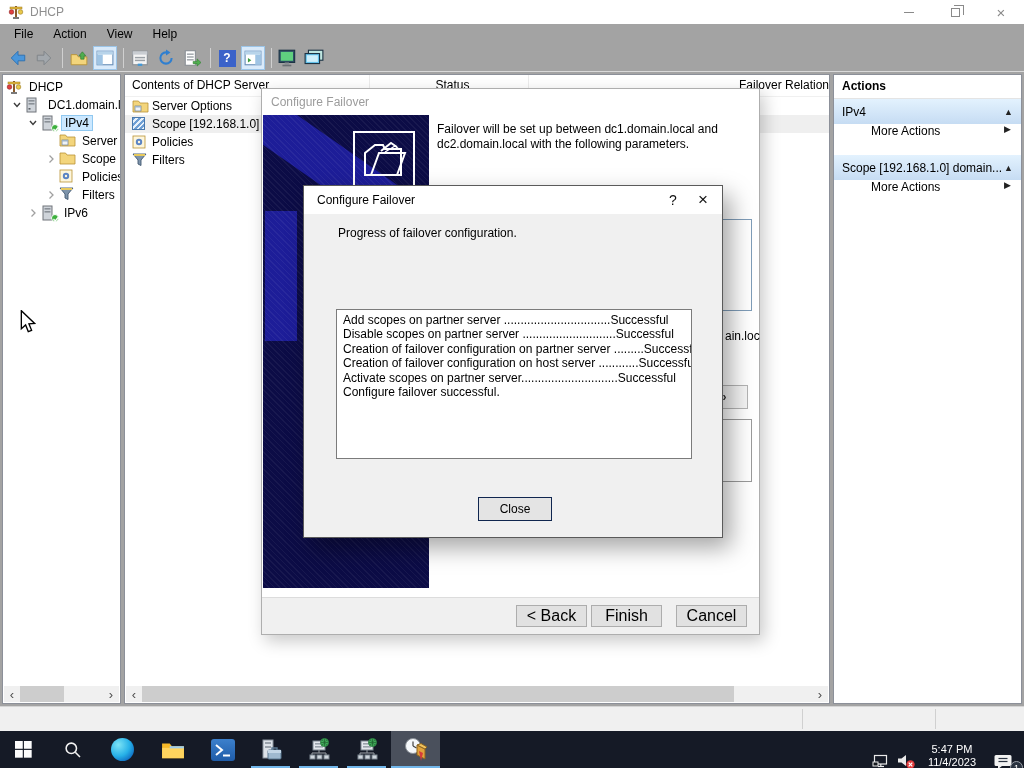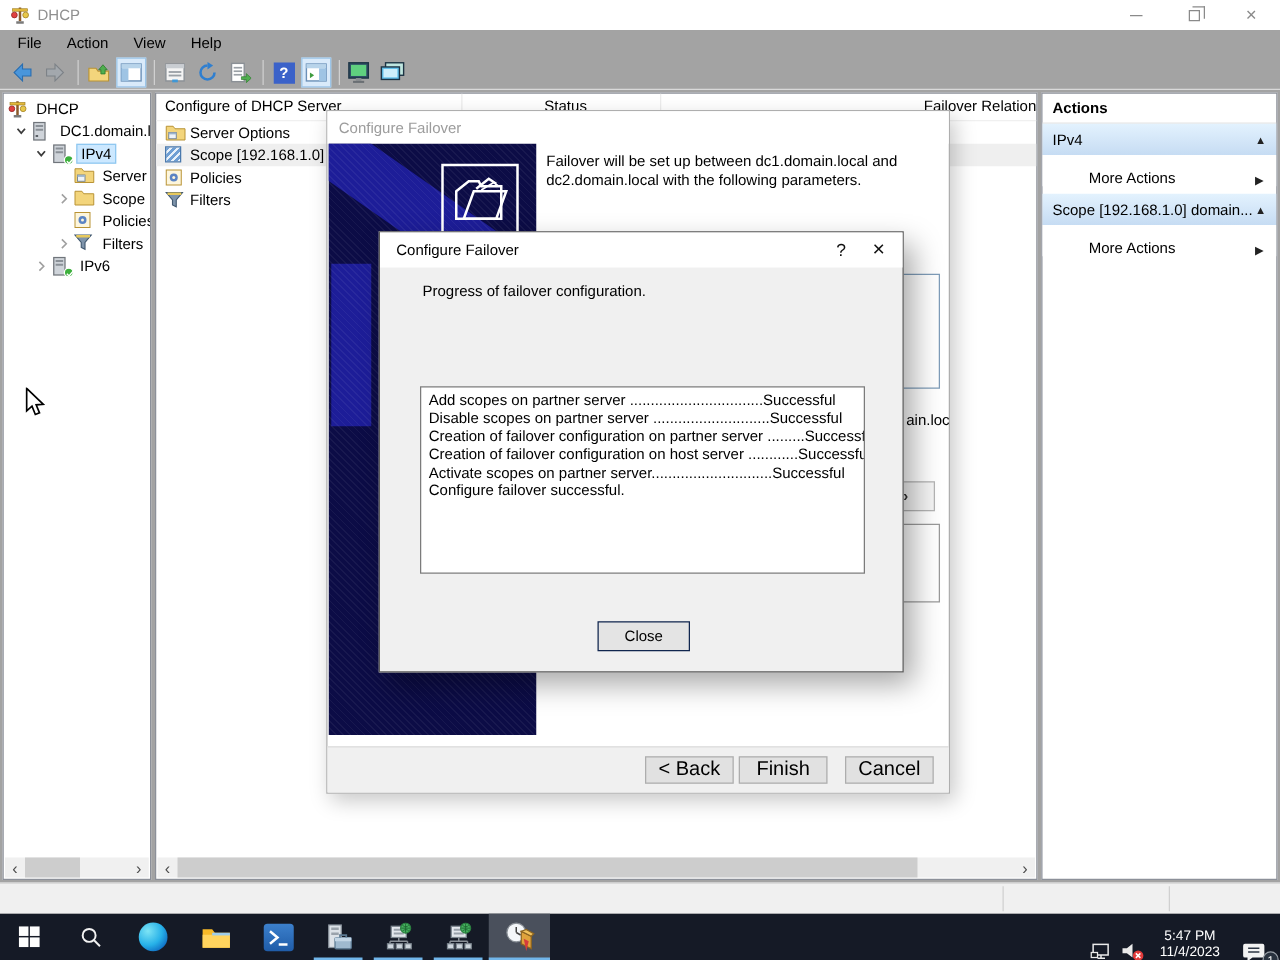--- a/index.html
+++ b/index.html
@@ -41,21 +41,21 @@
   .colcell{line-height:21px;padding-left:7px;border-right:1px solid #ececec;white-space:nowrap;overflow:hidden;}
   .crow{display:flex;align-items:center;height:18px;padding-left:7px;white-space:nowrap;}
   .cicon{width:16px;height:14px;flex:none;margin-right:4px;position:relative;}
   .scope-hatch{width:13px;height:13px;border:1px solid #4a79ad;
      background:repeating-linear-gradient(135deg,#6f9fd4 0 2px,#e8f1fa 2px 4px);}
 
   
   .ac-title{height:24px;line-height:23px;font-weight:bold;padding-left:8px;border-bottom:1px solid #e4e4e4;}
   .ac-head{height:25px;display:flex;align-items:center;background:linear-gradient(#e3f2fe,#c6dcf3);padding:0 8px;}
   .ac-head .lbl{flex:1;white-space:nowrap;overflow:hidden;}
-  .ac-more{height:25px;display:flex;align-items:flex-end;padding:0 10px 0 37px;background:#fff;}
+  .ac-more{height:25px;display:flex;align-items:flex-start;padding:0 10px 0 37px;background:#fff;}
   .ac-more .lbl{flex:1;}
   .tri{font-size:9px;color:#222;}
 
   
   .wizard{left:261px;top:88px;width:499px;height:547px;background:#fff;border:1px solid #aeaeae;
           box-shadow:4px 6px 16px rgba(0,0,0,.22);}
   .wiz-title{height:26px;line-height:26px;padding-left:9px;color:#9c9c9c;background:#fff;}
   .banner{position:absolute;left:1px;top:26px;width:166px;height:473px;background:#0c0c46;overflow:hidden;}
   .banner .tex{position:absolute;inset:0;background:repeating-linear-gradient(45deg,rgba(255,255,255,.05) 0 1px,transparent 1px 4px);}
   .swoosh1{position:absolute;left:-60px;top:30px;width:260px;height:44px;background:#1d1d98;transform:rotate(35deg);}
@@ -314,21 +314,21 @@
     </div>
     <div class="hscroll">
       <span class="sarrow">‹</span>
       <span class="sthumb" style="width:44px;"></span>
       <span class="sarrow" style="margin-left:auto;">›</span>
     </div>
   </div>
 
   <div class="abs pane" style="left:124px;top:74px;width:706px;height:630px;">
     <div class="colhdr">
-      <div class="colcell" style="width:245px;">Configure of DHCP Server</div>
+      <div class="colcell" style="width:245px;">Contents of DHCP Server</div>
       <div class="colcell" style="width:159px;text-align:center;">Status</div>
       <div class="colcell" style="width:203px;margin-top:42px;">Description</div>
       <div class="colcell" style="flex:1;border-right:none;">Failover Relationship</div>
     </div>
     <div class="crow">
       <span class="cicon"><svg width="17" height="14" viewBox="0 0 17 14">
             <path d="M1 2 h5.5 l1.5 2 H16 v9 H1z" fill="#f3d57c" stroke="#b99335" stroke-width="0.8"></path>
             <rect x="3" y="7" width="6" height="5" fill="#eef3f8" stroke="#6b7d92" stroke-width="0.7"></rect>
             <rect x="3" y="7" width="6" height="1.5" fill="#9db4ca"></rect>
           </svg></span>

